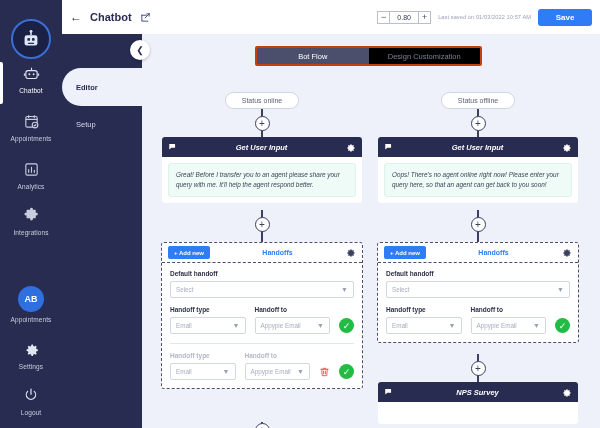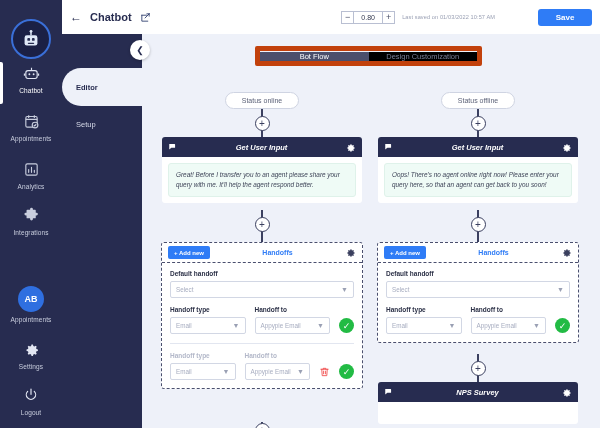--- a/index.html
+++ b/index.html
@@ -83,33 +83,33 @@
   }
   .zoom-val {
     width: 28px; height: 13px; border-top: 1px solid #b9bfd2; border-bottom: 1px solid #b9bfd2;
     background: #fff; font-size: 7px; color: #33384f;
     display: flex; align-items: center; justify-content: center;
   }
   #saved-text { font-size: 5.6px; color: #9aa0b4; letter-spacing: .1px; }
   #save-button {
     width: 54px; height: 17px; background: #2f7cf6; color: #fff;
     border: none; border-radius: 3px; font-size: 8px; font-weight: bold;
-    cursor: pointer; font-family: inherit; margin-left: 36px;
+    cursor: pointer; font-family: inherit;
   }
 
   
   #canvas {
     position: absolute; left: 136px; top: 34px; width: 464px; height: 394px;
     background: #eef1f9; overflow: hidden; z-index: 10;
   }
 
   
   #tabs {
     position: absolute; left: 119px; top: 12px; width: 227px; height: 20px;
-    display: flex; border: 5px solid #c2410c; border-radius: 2px; overflow: hidden; align-items: center;
+    display: flex; border: 2px solid #c2410c; border-radius: 2px; overflow: hidden;
   }
   .tab {
     flex: 1; display: flex; align-items: center; justify-content: center;
     font-size: 7.5px; cursor: pointer;
   }
   .tab.active { background: #4b4f6b; color: #ffffff; }
   .tab.inactive { background: #000000; color: #7a8097; }
 
   
   .status-pill {

